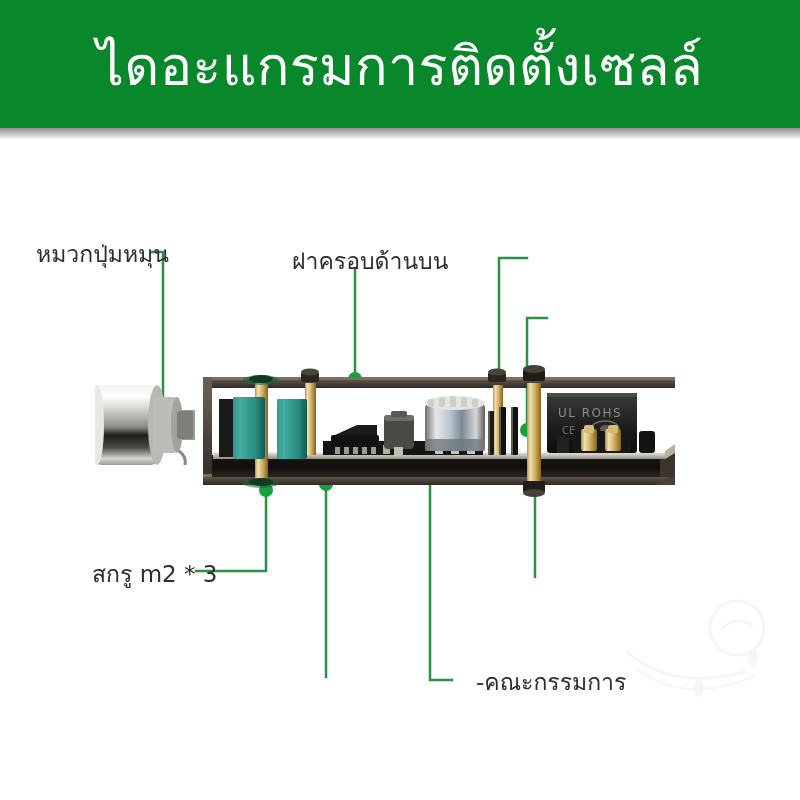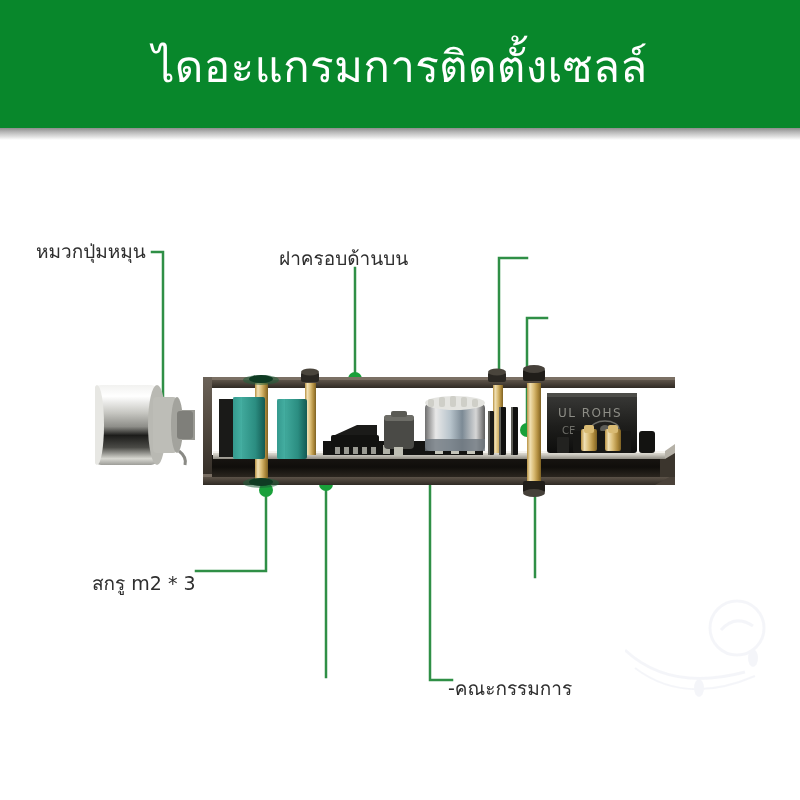--- a/index.html
+++ b/index.html
@@ -24,21 +24,21 @@
     height: 128px;
     background: #08872b;
     display: flex;
     align-items: center;
     justify-content: center;
     box-sizing: border-box;
     padding-top: 6px;
   }
   #header-title {
     color: #ffffff;
-    font-size: 44px;
+    font-size: 54px;
     line-height: 1.15;
     font-weight: 400;
     letter-spacing: 0.3px;
     white-space: nowrap;
     font-family: "DejaVu Sans", "Liberation Sans", sans-serif;
   }
   #header-shadow {
     position: absolute;
     left: 0; top: 128px;
     width: 800px;
@@ -60,21 +60,21 @@
     position: absolute;
     left: 0; top: 140px;
     width: 800px;
     height: 660px;
   }
 
   
   .label {
     position: absolute;
     color: #2e2e2e;
-    font-size: 19px;
+    font-size: 23px;
     line-height: 1.25;
     white-space: nowrap;
     font-family: "DejaVu Sans", "Liberation Sans", sans-serif;
   }
 
   
   #leaders {
     position: absolute;
     left: 0; top: 0;
     width: 800px; height: 660px;
@@ -322,23 +322,23 @@
         <rect x="489" y="70" width="10" height="8" rx="2" fill="#d9bb73"></rect>
         <rect x="513" y="70" width="10" height="8" rx="2" fill="#d9bb73"></rect>
         <rect x="544" y="76" width="16" height="22" rx="3" fill="#131311"></rect>
         <rect x="462" y="82" width="12" height="16" rx="1" fill="#222220"></rect>
       </g>
     </svg>
   </div>
 
   <div class="label" style="left:36px; top:100px;">หมวกปุ่มหมุน</div>
 
-  <div class="label" style="left:279px; top:107px;">ฝาครอบด้านบน</div>
-
-
-
-  <div class="label" style="left:92px; top:432px;">สกรู m2 * 3</div>
-
-
-
-  <div class="label" style="left:448px; top:528px;margin-top:9px;">-คณะกรรมการ</div>
+  <div class="label" style="left:292px; top:107px;">ฝาครอบด้านบน</div>
+
+
+
+  <div class="label" style="left:92px; top:420px;">สกรู m2 * 3</div>
+
+
+
+  <div class="label" style="left:476px; top:528px;">-คณะกรรมการ</div>
 
 </div>
 
 </body></html>

